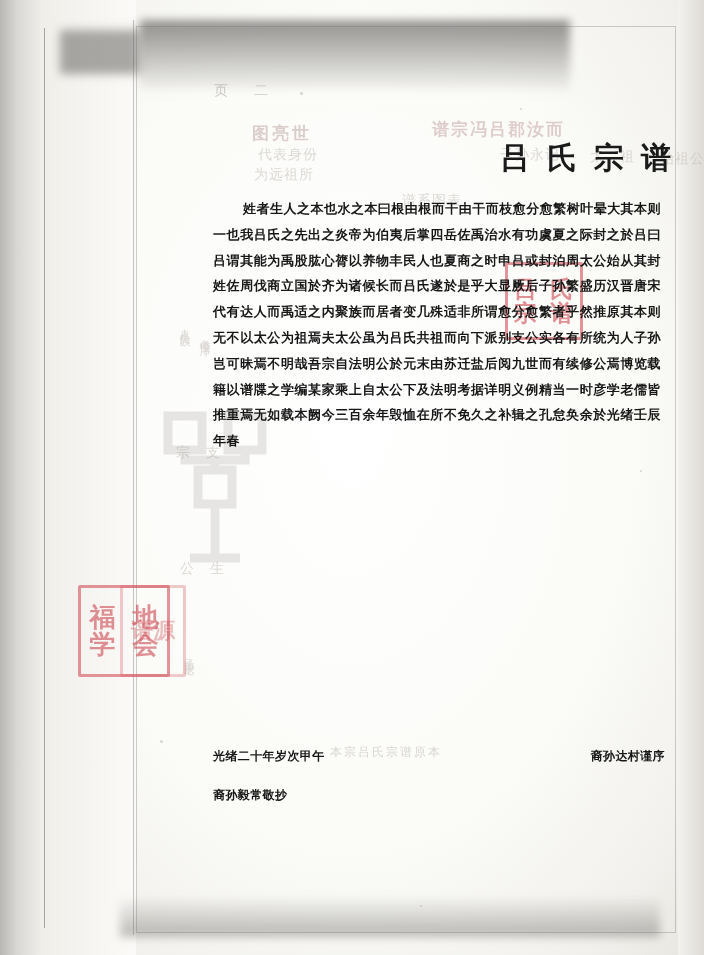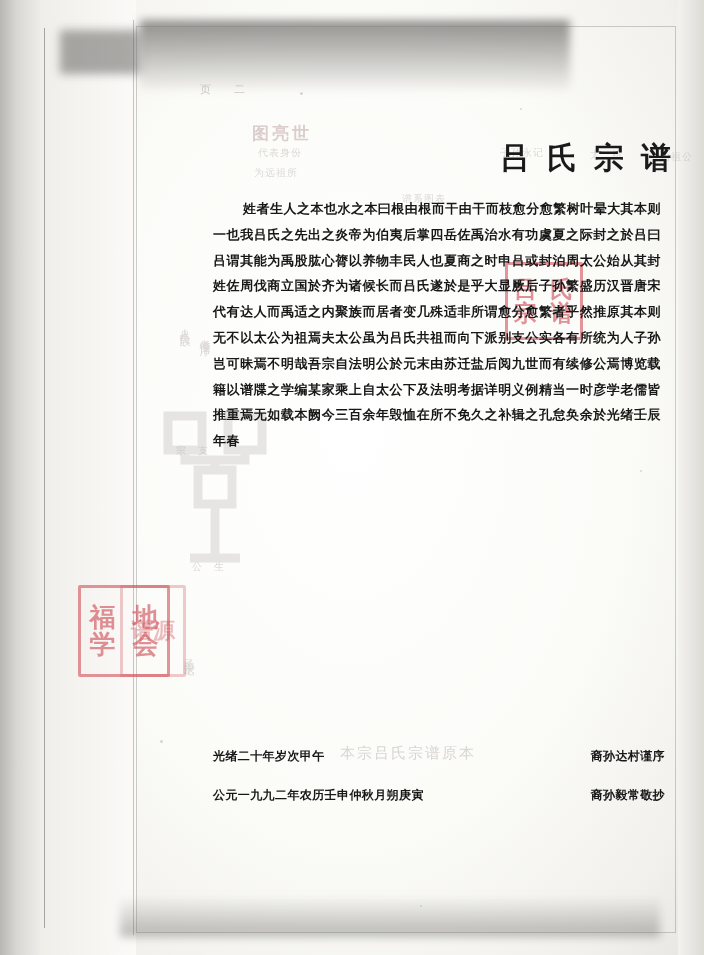--- a/index.html
+++ b/index.html
@@ -101,39 +101,39 @@
     color: #c0a8a6;
   }
   .ghost-title2 {
     left: 432px; top: 118px;
     font-size: 17px;
     letter-spacing: 2px;
     font-weight: bold;
     color: #c7a9a6;
   }
   .ghost-small {
-    font-size: 10px;
+    font-size: 14px;
     letter-spacing: 1px;
     color: #c2bcb8;
   }
   .ghost-vert {
     writing-mode: vertical-rl;
     font-size: 11px;
     letter-spacing: 2px;
     color: #c3bdb9;
   }
   .ghost-page {
-    left: 200px; top: 82px;
-    font-size: 11px;
+    left: 214px; top: 82px;
+    font-size: 14px;
     letter-spacing: 6px;
     color: #a8a2a0;
   }
   .ghost-bottom {
-    left: 340px; top: 744px;
-    font-size: 15px;
+    left: 330px; top: 744px;
+    font-size: 12px;
     letter-spacing: 2px;
     color: #bdb6b2;
   }
 
   
   .seal {
     position: absolute;
     border: 3px solid #d4565f;
     color: #cf4f58;
     opacity: .62;
@@ -245,29 +245,30 @@
   <div class="spine-line-a"></div>
   <div class="spine-line-b"></div>
   <div class="top-smudge"></div>
   <div class="top-smudge2"></div>
   <div class="bottom-smudge"></div>
   <div class="right-edge"></div>
   <div class="frame-line"></div>
 
   <div class="ghost ghost-page">页　二</div>
   <div class="ghost ghost-title">图亮世</div>
+  <div class="ghost ghost-title2">谱宗冯吕郡汝而</div>
 
   <div class="ghost ghost-small" style="left:258px; top:146px;">代表身份</div>
   <div class="ghost ghost-small" style="left:254px; top:166px;">为远祖所</div>
   <div class="ghost ghost-small" style="left:402px; top:146px;margin-top:46px;">谱系图表</div>
   <div class="ghost ghost-small" style="left:500px; top:146px;">子孙永记</div>
   <div class="ghost ghost-small" style="left:590px; top:148px;text-align:right;">太　祖</div>
   <div class="ghost ghost-small" style="left:660px; top:150px;">始祖公</div>
   <div class="ghost ghost-small" style="left:176px; top:444px;">宗　支</div>
-  <div class="ghost ghost-small" style="left:192px; top:560px;font-family:Liberation Serif, serif;">公　生</div>
+  <div class="ghost ghost-small" style="left:180px; top:560px;font-family:Liberation Serif, serif;">公　生</div>
   <div class="ghost ghost-bottom">本宗吕氏宗谱原本</div>
 
   <div class="ghost ghost-vert" style="left:176px; top:320px;">人吕氏族</div>
   <div class="ghost ghost-vert" style="left:196px; top:330px;">考修谱序</div>
   <div class="ghost ghost-vert" style="left:180px; top:650px;">子孙永记</div>
 
   <div class="watermark">
     <svg viewBox="0 0 150 190" width="150" height="190" aria-hidden="true">
       <g fill="none" stroke="currentColor" stroke-width="9">
         <rect x="18" y="18" width="34" height="34"></rect>
@@ -305,21 +306,20 @@
   <div class="body-text">
     <p class="para indent">姓者生人之本也水之本曰根由根而干由干而枝愈分愈繁树叶晕大其本则一也我吕氏之先出之炎帝为伯夷后掌四岳佐禹治水有功虞夏之际封之於吕曰吕谓其能为禹股肱心膂以养物丰民人也夏商之时申吕或封泊周太公始从其封姓佐周伐商立国於齐为诸候长而吕氏遂於是乎大显厥后子孙繁盛历汉晋唐宋代有达人而禹适之内聚族而居者变几殊适非所谓愈分愈繁者乎然推原其本则无不以太公为祖焉夫太公虽为吕氏共祖而向下派别支公实各有所统为人子孙岂可昧焉不明哉吾宗自法明公於元末由苏迁盐后阅九世而有续修公焉博览载籍以谱牒之学编某家乘上自太公下及法明考据详明义例精当一时彦学老儒皆推重焉无如载本阙今三百余年毁恤在所不免久之补辑之孔怠奂余於光绪壬辰年春</p>
   </div>
 
   <div class="signature-block">
     <div class="sig-row">
       <span class="left">光绪二十年岁次甲午</span>
       <span class="right">裔孙达村谨序</span>
     </div>
     <div class="sig-row">
-      <span class="left">公元一九九二年农历壬申仲秋月朔庚寅</span>
       <span class="right">裔孙毅常敬抄</span>
     </div>
   </div>
 
   <div class="speck" style="left:300px; top:92px; width:3px; height:3px;"></div>
   <div class="speck" style="left:520px; top:108px; width:2px; height:2px;"></div>
   <div class="speck" style="left:640px; top:470px; width:2px; height:2px;"></div>
   <div class="speck" style="left:160px; top:740px; width:3px; height:3px;"></div>
   <div class="speck" style="left:420px; top:905px; width:2px; height:2px;"></div>
 

